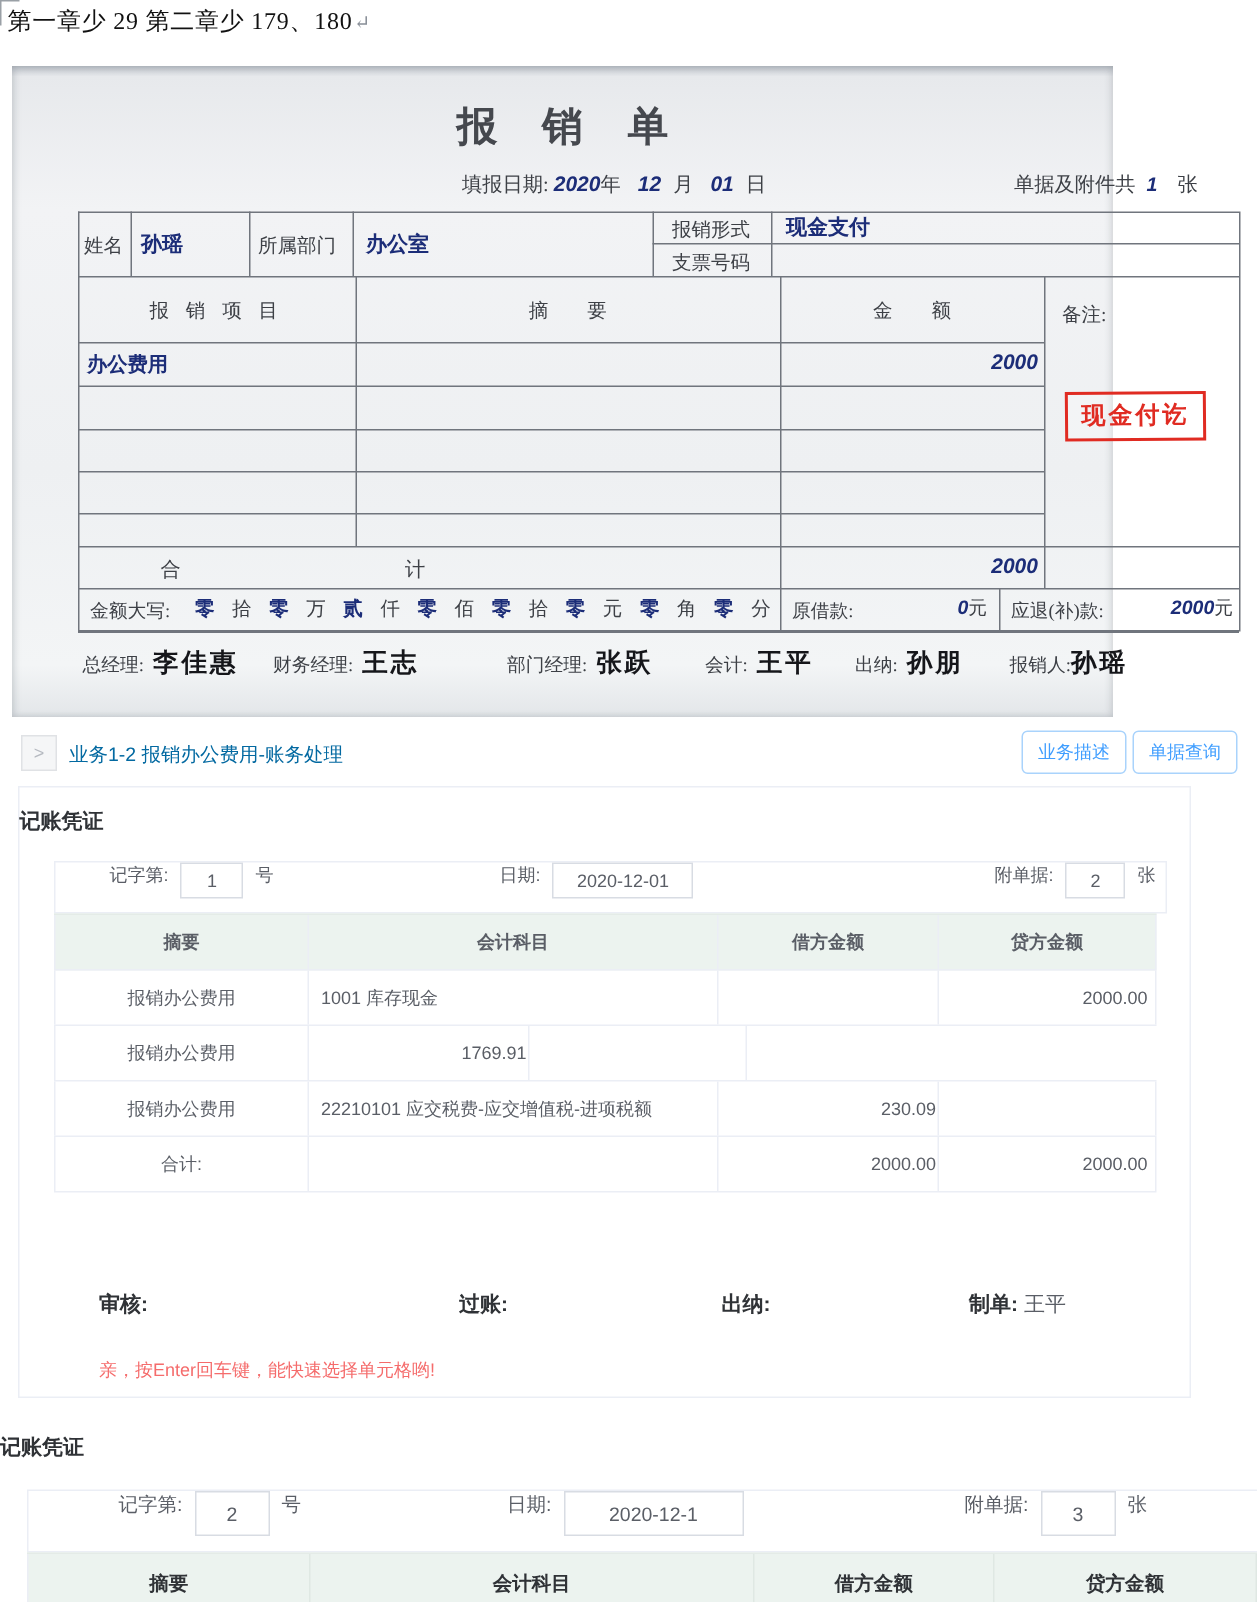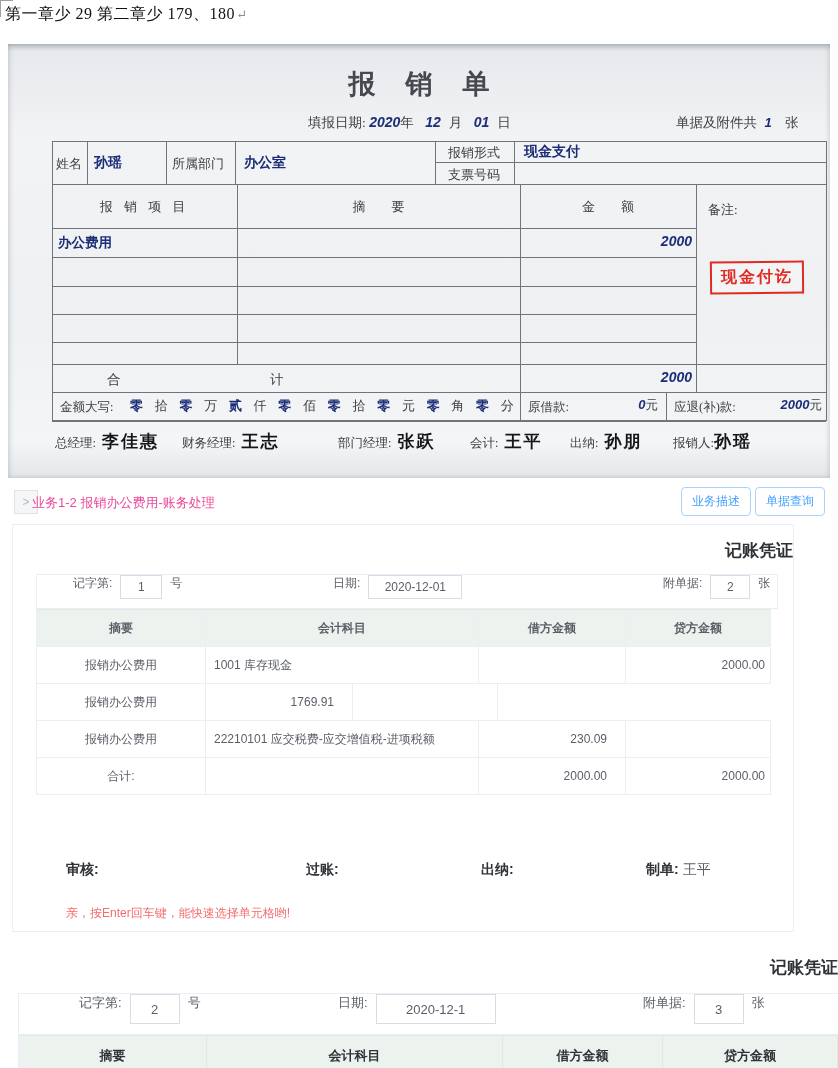--- a/index.html
+++ b/index.html
@@ -7,61 +7,61 @@
        font-family:"Liberation Sans","DejaVu Sans",sans-serif;color:#303133;}
   .abs{position:absolute;}
 
   
   .doc-corner{left:0;top:0;width:12px;height:16px;border-left:1px solid #9aa0a6;border-top:1px solid #9aa0a6;}
   .doc-line{left:5px;top:4px;font-family:"Liberation Serif","DejaVu Serif",serif;
             font-size:16px;color:#111;letter-spacing:.5px;}
   .pilcrow{color:#8a9099;font-size:13px;margin-left:1px;}
 
   
-  .form-img{left:8px;top:44px;width:822px;height:434px;
+  .form-img{left:8px;top:44px;width:694px;height:434px;
     background:linear-gradient(180deg,#bcc1c8 0,#e7e9ec 7px,#f2f3f5 22%,#eef0f2 62%,#f3f5f6 92%,#e3e6e9 100%);
     box-shadow:inset 2px 0 4px rgba(120,126,134,.25), inset -2px 0 4px rgba(120,126,134,.2);
-    font-family:"Liberation Serif","DejaVu Serif",serif;color:#3d4046;}
+    font-family:"Liberation Serif","DejaVu Serif",serif;color:#3d4046;padding-left:40px;}
   .f-title{left:0;right:0;top:22px;text-align:center;font-size:27px;font-weight:600;
            letter-spacing:30px;text-indent:30px;color:#45484e;}
   .f-dateline{left:300px;top:70px;font-size:13.5px;white-space:nowrap;}
   .f-attach{left:668px;top:70px;font-size:13.5px;white-space:nowrap;}
   .hand{font-family:"Liberation Sans","DejaVu Sans",sans-serif;color:#1c2d78;font-weight:bold;}
   .num{font-style:italic;}
   .f-table{left:44px;top:97px;width:774px;height:279px;}
   .ln{position:absolute;background:#70757d;}
   .cellt{position:absolute;font-size:13px;white-space:nowrap;}
   .stamp{position:absolute;left:658px;top:120px;padding:4px 9px;border:2px solid #e02b22;
          color:#e02b22;font-family:"Liberation Sans",sans-serif;font-weight:bold;font-size:16px;
          letter-spacing:2px;transform:rotate(-.5deg);background:rgba(255,255,255,.25);}
   .f-signs{left:0;top:386px;width:830px;height:24px;font-size:12.5px;}
   .sign-name{font-family:"Liberation Sans",sans-serif;font-weight:bold;color:#15161a;
              font-size:17px;margin-left:6px;letter-spacing:2px;}
 
   
   .crumb-box{left:14px;top:490px;width:22px;height:22px;background:#f5f6f7;border:1px solid #e0e2e5;
              color:#b6bac1;font-size:12px;display:flex;align-items:center;justify-content:center;cursor:pointer;}
-  .crumb-text{left:32px;top:494px;font-size:13px;color:#ec4899;}
+  .crumb-text{left:46px;top:494px;font-size:13px;color:#0369a1;}
   .btn{position:absolute;top:487px;width:68px;height:27px;background:#fff;border:1px solid #a9d3fc;
        border-radius:4px;color:#409eff;font-size:12px;display:flex;align-items:center;justify-content:center;cursor:pointer;}
 
   .card1{left:12px;top:524px;width:780px;height:406px;background:#fff;border:1px solid #ebeef5;}
-  .v-title{position:absolute;left:0;right:0;text-align:right;font-size:17px;font-weight:bold;color:#2f3236;}
+  .v-title{position:absolute;left:0;right:0;text-align:left;font-size:14px;font-weight:bold;color:#2f3236;}
   .fieldrow{position:absolute;border:1px solid #ebeef5;background:#fff;}
   .fgroup{position:absolute;top:0;bottom:0;display:flex;font-size:12px;color:#5a5e66;white-space:nowrap;}
   .ipt{border:1px solid #d8dce3;background:#fff;color:#5a5e66;text-align:center;
        font-size:12px;font-family:inherit;padding:0;margin:0 8px;}
   .vt{position:absolute;left:23px;width:735px;}
   .vt-row{position:relative;height:36px;border-bottom:1px solid #ebeef5;display:flex;align-items:stretch;}
   .vt-head{background:#ecf3ef;font-weight:bold;font-size:13px;color:#2f3236;border-top:1px solid #e4ebe7;}
   .vt-c{display:flex;align-items:center;font-size:12px;color:#5a5e66;border-right:1px solid #ebeef5;box-sizing:border-box;}
   .vt-c:first-child{border-left:1px solid #ebeef5;}
   .c0{width:170px;justify-content:center;}
   .c1{width:273px;padding-left:8px;}
-  .c2{width:147px;justify-content:flex-end;padding-right:18px;}
+  .c2{width:147px;justify-content:flex-end;padding-right:1px;}
   .c3{width:145px;justify-content:flex-end;padding-right:5px;}
   .vt-head .vt-c{justify-content:center;padding:0;}
   .vfoot{position:absolute;font-size:14px;color:#2f3236;white-space:nowrap;}
   .vfoot b{font-weight:bold;}
   .vfoot .val{font-weight:normal;color:#5a5e66;margin-left:4px;}
   .hint{position:absolute;left:53px;top:380px;font-size:12px;color:#f56c6c;}
 
   .v2-fields{left:18px;top:993px;width:824px;height:40px;border:1px solid #ebeef5;position:absolute;background:#fff;}
   .v2-head{left:18px;top:1035px;width:820px;height:40px;background:#ecf3ef;position:absolute;
            display:flex;border-top:1px solid #e4ebe7;}

